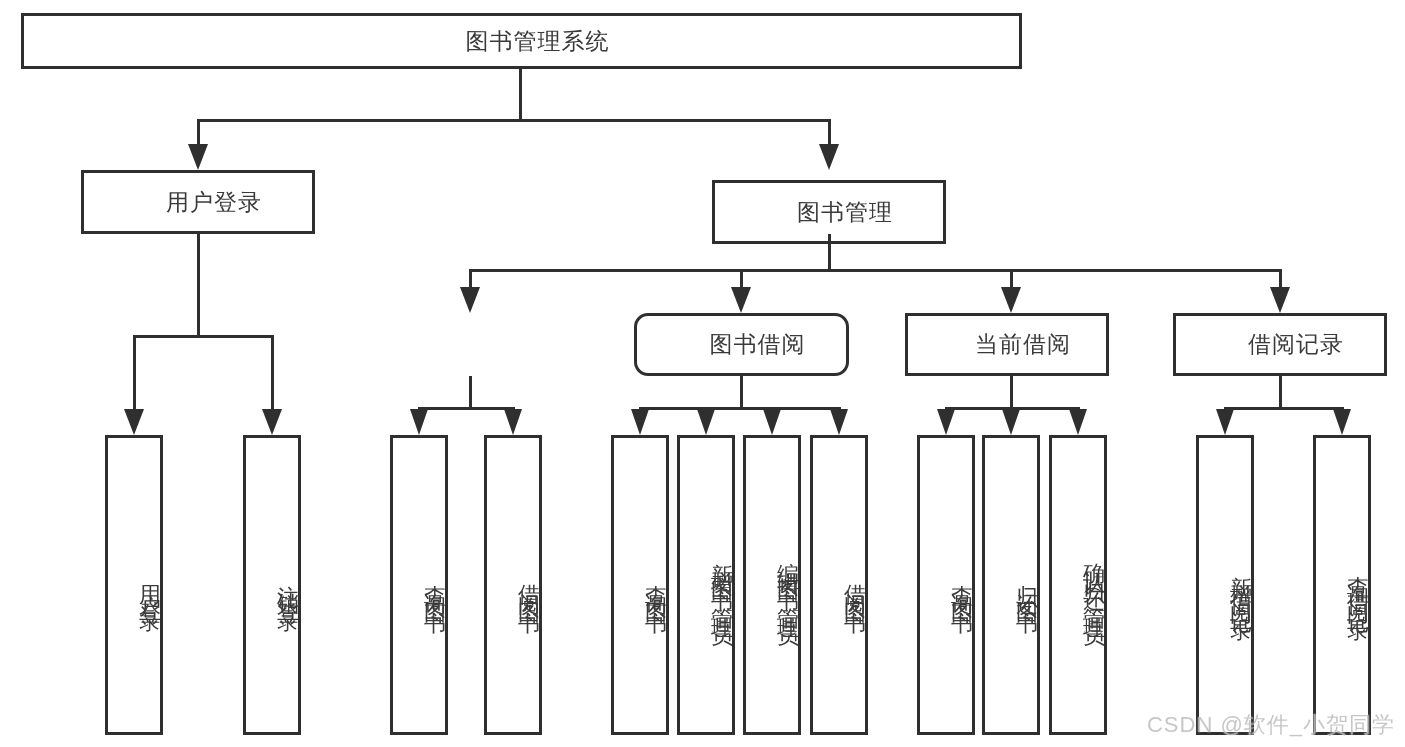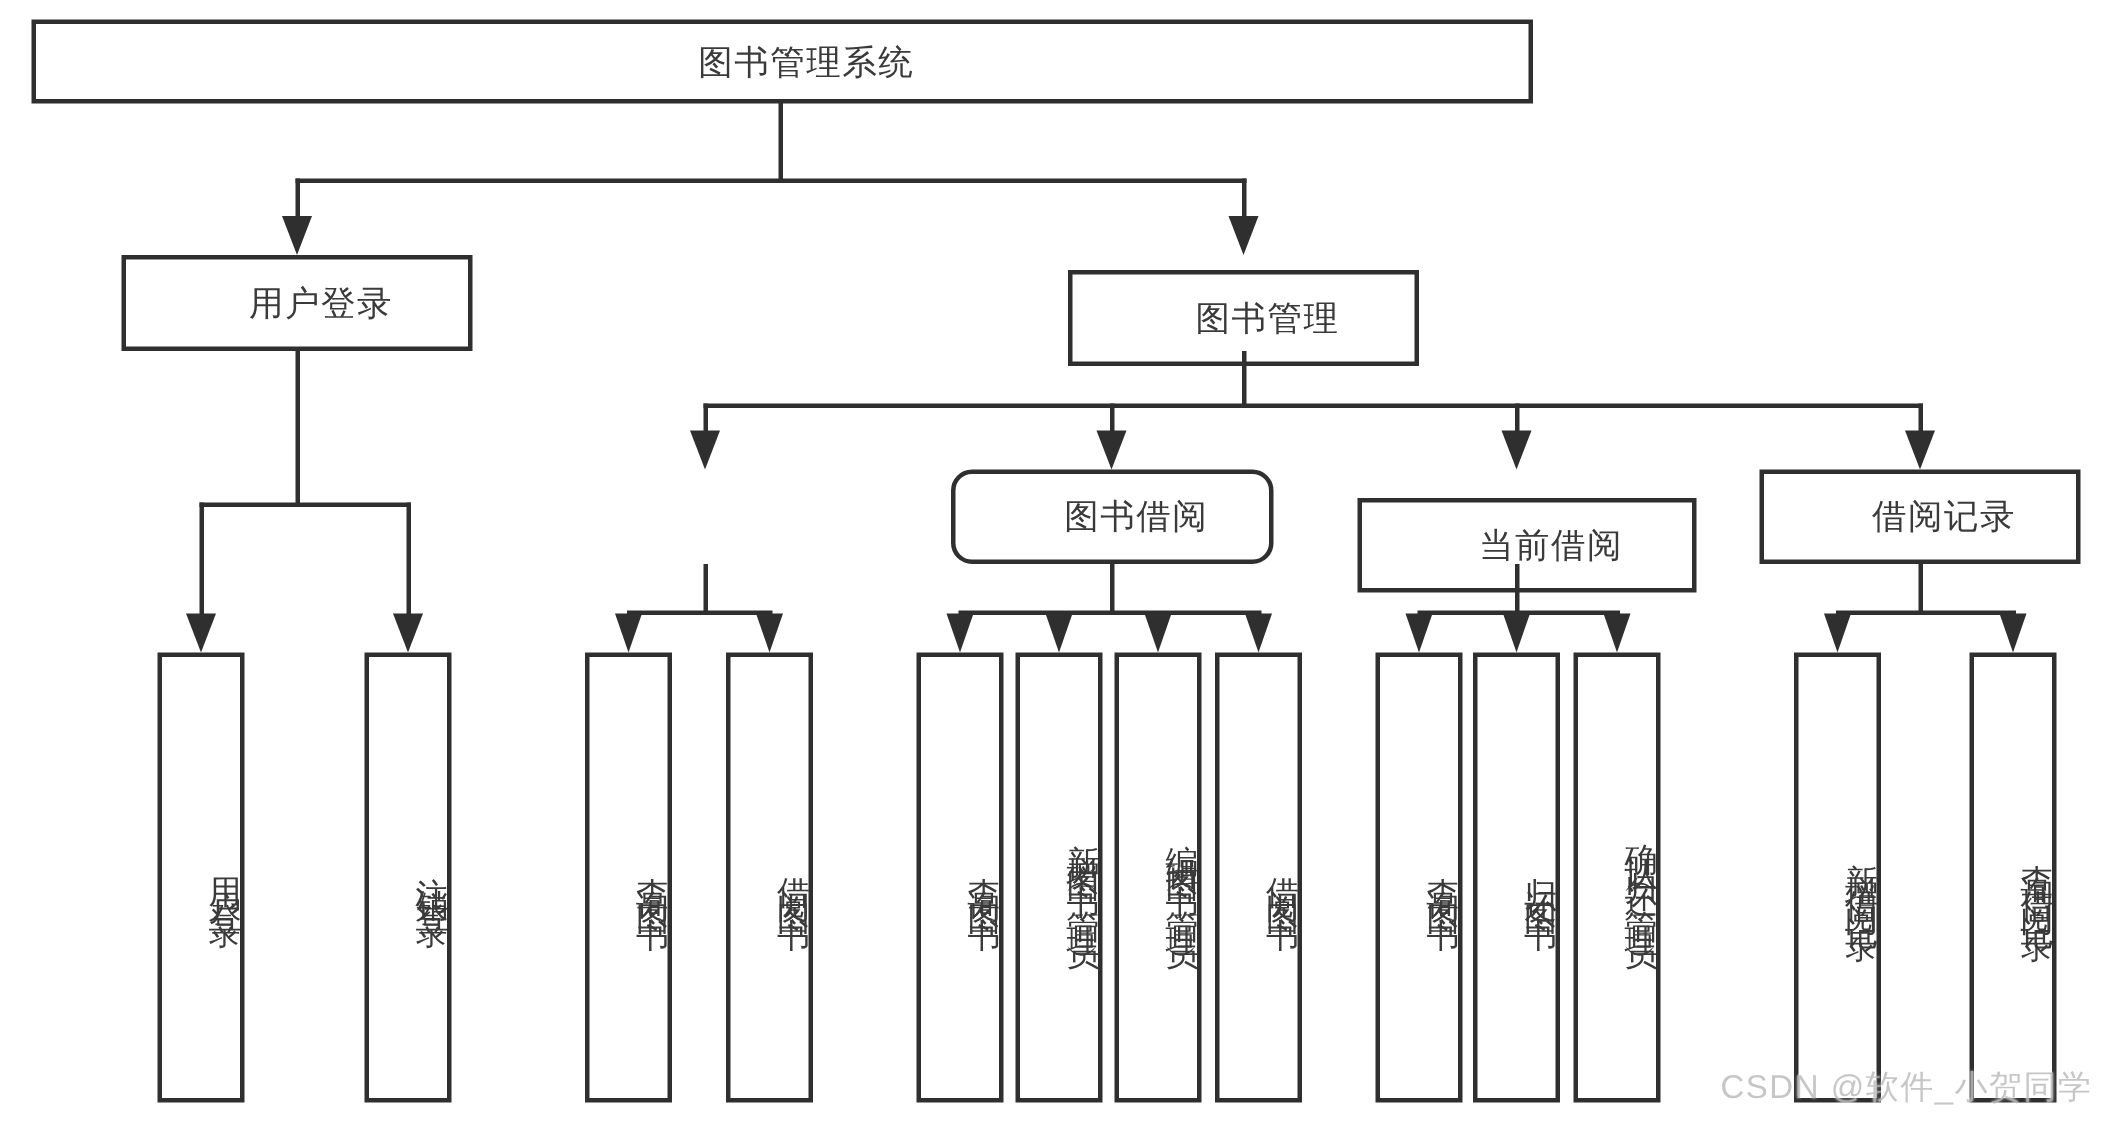--- a/index.html
+++ b/index.html
@@ -103,21 +103,21 @@
     <div class="tri" style="left:731px;top:287px;"></div>
     <div class="vl" style="left:1010px;top:269px;height:22px;"></div>
     <div class="tri" style="left:1001px;top:287px;"></div>
     <div class="vl" style="left:1279px;top:269px;height:22px;"></div>
     <div class="tri" style="left:1270px;top:287px;"></div>
   </div>
 
   <div class="node h-label" style="left:634px;top:313px;width:215px;height:63px;border-radius:14px;">
     <span>图书借阅</span>
   </div>
-  <div class="node h-label" style="left:905px;top:313px;width:226px;height:63px;margin-top:19px;">
+  <div class="node h-label" style="left:905px;top:313px;width:204px;height:63px;">
     <span>当前借阅</span>
   </div>
   <div class="node h-label" style="left:1173px;top:313px;width:214px;height:63px;">
     <span>借阅记录</span>
   </div>
 
   <div>
     <div class="vl" style="left:469px;top:376px;height:34px;"></div>
     <div class="hl" style="left:418px;top:407px;width:97px;"></div>
     <div class="tri small" style="left:410px;top:409px;"></div>

